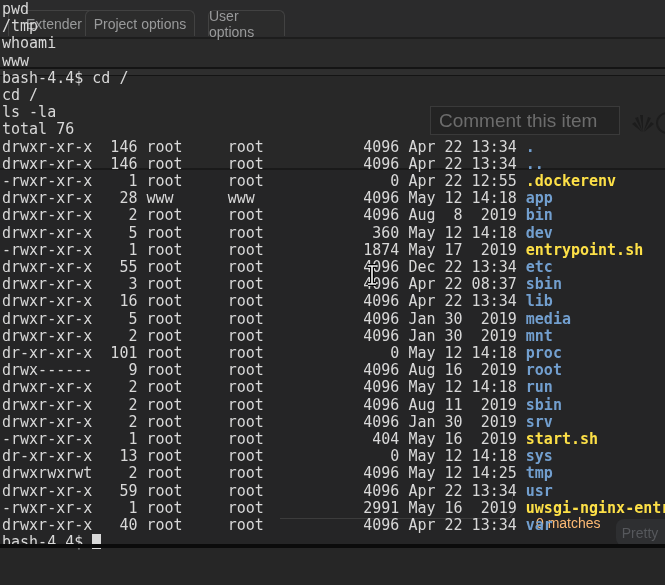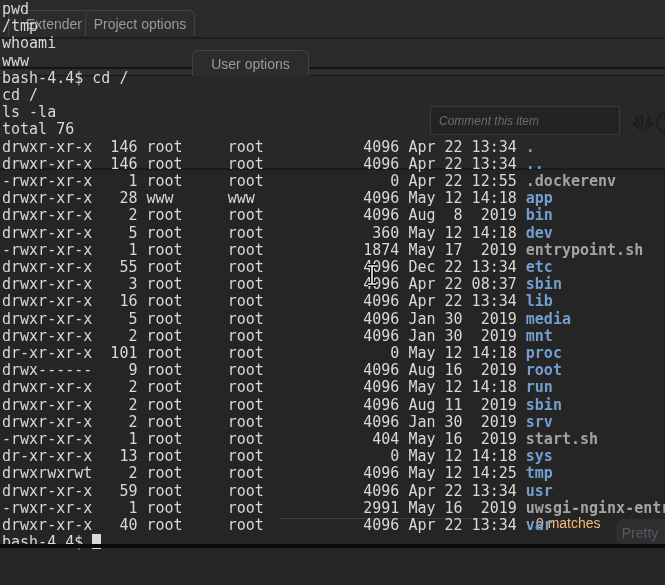--- a/index.html
+++ b/index.html
@@ -24,21 +24,21 @@
   .tab{
     top:10px;height:26px;border:1px solid #424242;border-bottom:none;
     border-radius:6px 6px 0 0;background:#2c2c2c;color:#999a9b;
     font-size:14px;display:flex;align-items:center;justify-content:center;
     box-sizing:border-box;z-index:1;
   }
   
   #comment-box{
     top:106px;left:430px;width:190px;height:29px;box-sizing:border-box;
     background:#232323;border:1px solid #3a3a3a;color:#6c6c6c;
-    font-style:italic;font-size:12px;display:flex;align-items:center;
+    font-size:19px;display:flex;align-items:center;
     padding-left:8px;z-index:1;
   }
   #fan-icon{top:111px;left:630px;z-index:1;}
   #help-icon{top:112px;left:656px;width:22px;height:22px;border:2px solid #1d1d1d;border-radius:50%;box-sizing:border-box;z-index:1;}
   
   #search-corner{
     top:496px;left:280px;width:232px;height:22px;z-index:1;
     border-right:1px solid #3c3c3c;border-bottom:1px solid #3c3c3c;
     border-bottom-right-radius:7px;
   }
@@ -50,21 +50,21 @@
     padding-right:14px;
   }
   
   #terminal{
     top:1px;left:2px;width:661px;z-index:2;
     font-family:"DejaVu Sans Mono", monospace;
     font-size:15px;line-height:17.2px;
     color:#d8d8d8;white-space:pre;margin:0;
   }
   #terminal .dir{color:#729fcf;font-weight:bold;}
-  #terminal .exec{color:#a3a3a3;font-weight:bold;}
+  #terminal .exec{color:#fde047;font-weight:bold;}
   #cursor-block{display:inline-block;width:9px;height:15px;background:#d9d9d9;vertical-align:-2px;}
   #mouse-ibeam{top:264px;left:366px;z-index:3;}
 </style>
 </head>
 <body>
 
 <div class="abs zone" id="zone-tabs"></div>
 <div class="abs zone" id="zone-upper"></div>
 <div class="abs zone" id="zone-mid"></div>
 <div class="abs zone" id="zone-list"></div>
@@ -74,21 +74,21 @@
 <div class="abs" id="sep-list"></div>
 <div class="abs" id="sep-thick"></div>
 
 <div id="tab-bar">
     <div class="abs tab" style="left: 8px; width: 92px;">
       <span>Extender</span>
     </div>
     <div class="abs tab" style="left: 85px; width: 110px;">
       <span>Project options</span>
     </div>
-    <div class="abs tab" style="left: 192px; width: 117px; margin-top: 40px;">
+    <div class="abs tab" style="left: 208px; width: 77px;">
       <span>User options</span>
     </div>
   </div>
 
 <div class="abs" id="comment-box">
   <span>Comment this item</span>
 </div>
 
 <div class="abs" id="fan-icon">
   <svg width="26" height="22" viewBox="0 0 26 22">

